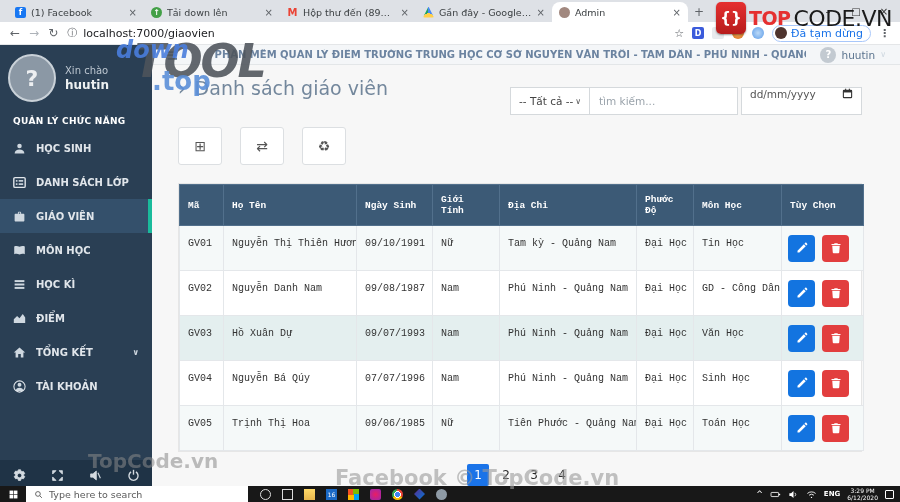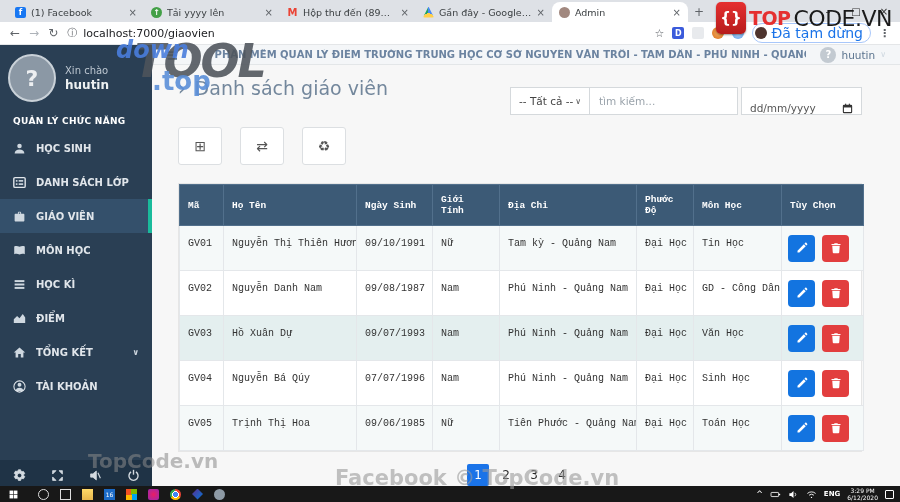--- a/index.html
+++ b/index.html
@@ -27,21 +27,21 @@
   .nav-ic.fwd{color:#AEB3B9}
   .url-box{flex:1;display:flex;align-items:center;gap:6px;font-size:11px;color:#202124}
   .info-ic{color:#5F6368;font-size:10px}
   .abar-right{display:flex;align-items:center;gap:8px}
   .star{color:#5F6368;font-size:11px}
   .ext{width:12px;height:12px;border-radius:2px;display:inline-flex;align-items:center;justify-content:center;font-size:8px;font-weight:bold}
   .ext-d{background:#3B5BDB;color:#fff}
   .ext-gray{background:#E8EAED}
   .ext-orange{background:radial-gradient(circle,#F2A65A,#D9711C);border-radius:50%}
   .ext-blue{background:radial-gradient(circle,#BBD9F7,#5B9BE8);border-radius:50%}
-  .profile-pill{display:flex;align-items:center;gap:4px;border:1.5px solid #A8C7FA;border-radius:10px;padding:1px 7px 1px 2px;color:#1A73E8;font-size:14px;white-space:nowrap}
+  .profile-pill{display:flex;align-items:center;gap:4px;border:1.5px solid #A8C7FA;border-radius:10px;padding:1px 7px 1px 2px;color:#1A73E8;font-size:11px;white-space:nowrap}
   .pill-avatar{width:12px;height:12px;border-radius:50%;background:#4E342E;flex:none}
   .dots{color:#5F6368;font-size:11px;font-weight:bold}
 
   
   .app{display:flex;height:441px}
   .sidebar{width:152px;background:#2A3F54;position:relative;flex:none}
   .profile-row{display:flex;align-items:center;gap:9px;padding:9px 8px 4px}
   .avatar-big{width:48px;height:48px;border-radius:50%;background:#8B98A5;border:2px solid #C9D1D8;color:#EDEFF1;display:flex;align-items:center;justify-content:center;font-size:22px;font-weight:bold;flex:none}
   .greet{font-size:10px;color:#BDC7D1}
   .uname{font-size:12px;font-weight:bold;color:#ECF0F1;margin-top:2px}
@@ -63,21 +63,21 @@
   .avatar-sm{width:16px;height:16px;border-radius:50%;background:#C3CAD1;color:#fff;display:flex;align-items:center;justify-content:center;font-size:10px;font-weight:bold}
 
   .content{flex:1;padding:12px 38px 0 26px;position:relative}
   .content-head{display:flex;justify-content:space-between;align-items:flex-start}
   .page-title{font-size:19px;color:#73879C;display:flex;gap:9px;align-items:baseline}
   .filters{display:flex;margin-top:10px}
   .select-box{width:80px;height:28px;border:1px solid #D5D9DC;background:#fff;display:flex;align-items:center;justify-content:space-between;padding:0 8px;font-size:10.5px;color:#444}
   .select-caret{font-size:8px;color:#555}
   .search-input{width:148px;height:28px;border:1px solid #D5D9DC;border-left:none;padding:0 9px;font-size:10.5px;color:#333;outline:none;background:#fff;font-family:inherit}
   .search-input::placeholder{color:#9AA3AB}
-  .date-box{width:121px;height:28px;border:1px solid #D5D9DC;background:#fff;margin-left:3px;display:flex;align-items:flex-end;justify-content:space-between;padding:0 8px;font-size:10.5px;color:#555}
+  .date-box{width:121px;height:28px;border:1px solid #D5D9DC;background:#fff;margin-left:3px;display:flex;align-items:flex-start;justify-content:space-between;padding:0 8px;font-size:10.5px;color:#555}
   .date-box svg{width:11px;height:11px;fill:#333}
   .toolbar{margin-top:12px;display:flex;gap:18px}
   .tool-btn{width:44px;height:38px;background:#fff;border:1px solid #DCDFE2;border-radius:3px;display:flex;align-items:center;justify-content:center;font-size:14px;color:#555;cursor:pointer}
 
   .card{margin-top:18px;background:#fff;border:1px solid #E6E6E6}
   table{width:100%;border-collapse:collapse;font-family:"Liberation Mono","DejaVu Sans Mono",monospace;table-layout:fixed}
   th{background:#3C5A76;color:#fff;font-size:9.5px;font-weight:bold;text-align:left;padding:9px 8px;border:1px solid #52708C}
   th:nth-child(1){width:44px}th:nth-child(2){width:133px}th:nth-child(3){width:76px}
   th:nth-child(4){width:67px}th:nth-child(5){width:137px}th:nth-child(6){width:57px}
   th:nth-child(7){width:88px}th:nth-child(8){width:82px}
@@ -139,21 +139,21 @@
 
   <div class="tabbar">
     <div id="tabs" style="display:flex">
         <div class="tab">
           <span class="fav fav-facebook">f</span>
           <span class="tab-title">(1) Facebook</span>
           <span class="tab-close">×</span>
         </div>
         <div class="tab">
           <span class="fav fav-upload">↑</span>
-          <span class="tab-title">Tải yyyy lên</span>
+          <span class="tab-title">Tải down lên</span>
           <span class="tab-close">×</span>
         </div>
         <div class="tab">
           <span class="fav fav-gmail">M</span>
           <span class="tab-title">Hộp thư đến (890) - huutin12</span>
           <span class="tab-close">×</span>
         </div>
         <div class="tab">
           <span class="fav fav-drive"></span>
           <span class="tab-title">Gần đây - Google Drive</span>
@@ -476,20 +476,27 @@
 
   <div class="taskbar">
     <span class="start">
         <svg viewBox="0 0 16 16" fill="#fff">
           <rect x="1" y="1" width="6.5" height="6.5"></rect>
           <rect x="8.5" y="1" width="6.5" height="6.5"></rect>
           <rect x="1" y="8.5" width="6.5" height="6.5"></rect>
           <rect x="8.5" y="8.5" width="6.5" height="6.5"></rect>
         </svg>
       </span>
+    <div class="tb-search">
+      <svg viewBox="0 0 16 16" fill="none" stroke="#5A5A5A" stroke-width="1.6">
+          <circle cx="7" cy="7" r="4.2"></circle>
+          <line x1="10.2" y1="10.2" x2="14" y2="14"></line>
+        </svg>
+      <span>Type here to search</span>
+    </div>
     <div class="tb-apps" id="tb-apps">
         <span class="tbapp app-cortana"></span>
         <span class="tbapp app-task-view"></span>
         <span class="tbapp app-file-explorer"></span>
         <span class="tbapp app-app-window">16</span>
         <span class="tbapp app-ms-store"></span>
         <span class="tbapp app-photos"></span>
         <span class="tbapp app-chrome"></span>
         <span class="tbapp app-dev-tool"></span>
         <span class="tbapp app-paint"></span>

